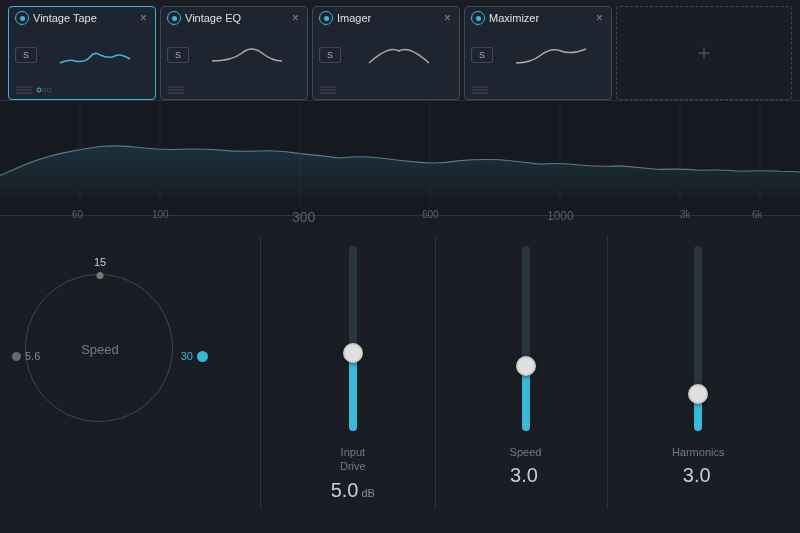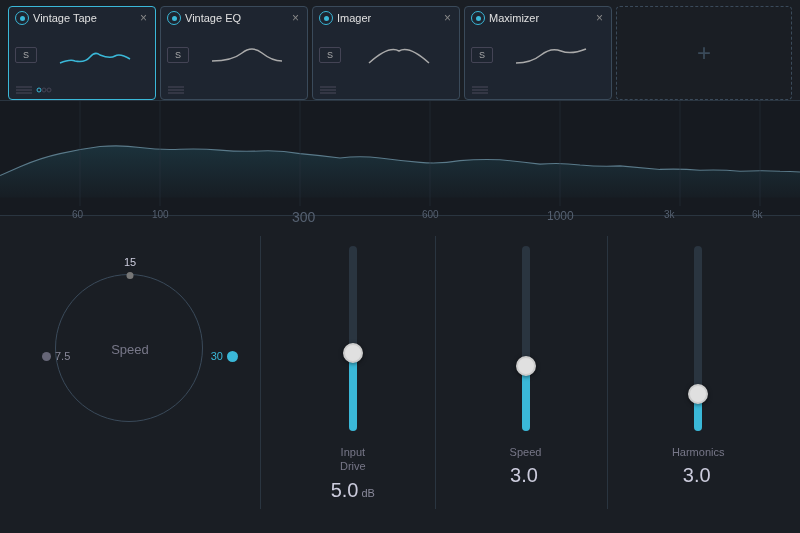--- a/index.html
+++ b/index.html
@@ -137,21 +137,21 @@
       padding: 20px 20px 10px 20px;
       gap: 0;
       height: 303px;
       background: #1a1e24;
     }
 
     
     .knob-section {
       display: flex;
       flex-direction: column;
-      align-items: center;
+      align-items: flex-start;
       justify-content: flex-start;
       width: 220px;
       padding-top: 10px;
       position: relative;
     }
 
     .knob-container {
       position: relative;
       width: 160px;
       height: 160px;
@@ -377,39 +377,39 @@
     <line x1="680" y1="0" x2="680" y2="120" stroke="#2a3540" stroke-width="0.5"></line>
     <line x1="760" y1="0" x2="760" y2="120" stroke="#2a3540" stroke-width="0.5"></line>
   </svg>
 
   <div style="position:absolute;bottom:6px;left:0;right:0;display:flex;pointer-events:none;">
     <span style="position:absolute;left:72px;font-size:10px;color:#556070;">60</span>
     <span style="position:absolute;left:152px;font-size:10px;color:#556070;">100</span>
     <span style="position:absolute;left:292px;font-size:14px;color:#556070;">300</span>
     <span style="position:absolute;left:422px;font-size:10px;color:#556070;">600</span>
     <span style="position:absolute;left:547px;font-size:12px;color:#556070;">1000</span>
-    <span style="position:absolute;left:664px;font-size:10px;color:#556070;">3k</span>
+    <span style="position:absolute;left:680px;font-size:10px;color:#556070;">3k</span>
     <span style="position:absolute;left:752px;font-size:10px;color:#556070;">6k</span>
   </div>
 </div>
 
 <div class="main-controls">
 
   <div class="knob-section">
     <div class="knob-container" style="position:relative;width:160px;height:180px;margin-top:10px;">
 
       <span style="position:absolute;top:0;left:50%;transform:translateX(-50%);font-size:11px;color:#ccd;">15</span>
 
       <div style="position:absolute;top:18px;left:5px;width:148px;height:148px;border-radius:50%;border:1.5px solid #3a4a5a;"></div>
 
       <span style="position:absolute;top:50%;left:50%;transform:translate(-50%,-30%);font-size:13px;color:#778;">Speed</span>
 
       <div style="position:absolute;top:94px;left:-8px;display:flex;align-items:center;gap:4px;">
         <div style="width:9px;height:9px;border-radius:50%;background:#667;"></div>
-        <span style="font-size:11px;color:#889;">7.5</span>
+        <span style="font-size:11px;color:#889;">5.6</span>
       </div>
 
       <div style="position:absolute;top:94px;right:-28px;display:flex;align-items:center;gap:4px;">
         <span style="font-size:11px;color:#3ab8d8;">30</span>
         <div style="width:11px;height:11px;border-radius:50%;background:#3ab8d8;"></div>
       </div>
 
       <div style="position:absolute;top:16px;left:50%;transform:translateX(-50%);width:7px;height:7px;border-radius:50%;background:#777;"></div>
     </div>
   </div>

